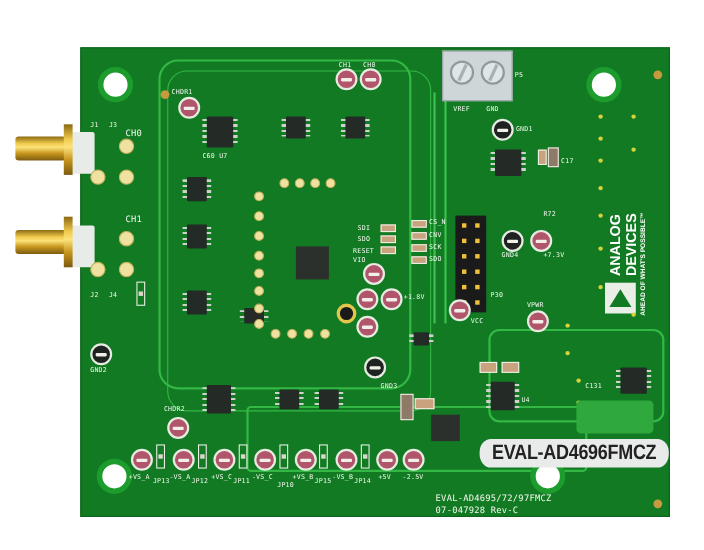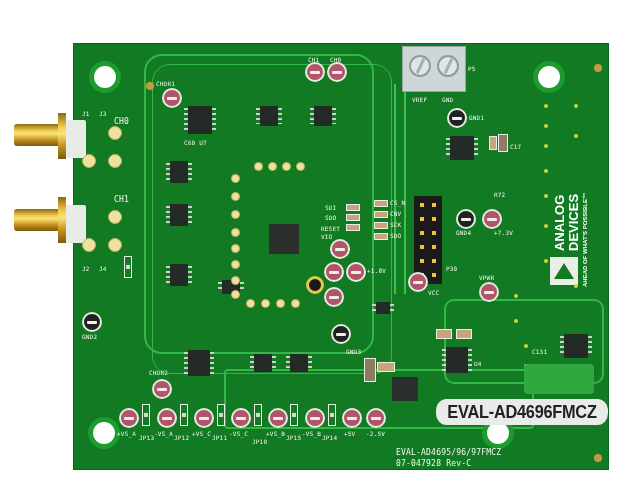--- a/index.html
+++ b/index.html
@@ -258,21 +258,21 @@
   <div class="tp" style="left:231px; top:364px;"></div>
   <div class="silk" style="left:228px; top:387px;">-VS_B</div>
   <div class="jp" style="left:254px; top:360px;"></div>
   <div class="silk" style="left:248px; top:391px;">JP14</div>
 
   <div class="tp" style="left:268px; top:364px;"></div>
   <div class="silk" style="left:270px; top:387px;">+5V</div>
   <div class="tp" style="left:292px; top:364px;"></div>
   <div class="silk" style="left:292px; top:387px;">-2.5V</div>
 
-  <div class="silk silk-md" style="left:322px; top:405px;">EVAL-AD4695/96/97FMCZ</div>
+  <div class="silk silk-md" style="left:322px; top:405px;">EVAL-AD4695/72/97FMCZ</div>
   <div class="silk silk-md" style="left:322px; top:416px;">07-047928 Rev-C</div>
 
   <div class="label-sticker" style="left:362px; top:355px; width:200px; height:26px;">EVAL-AD4696FMCZ</div>
 
   <div class="abs" style="left:450px; top:320px; width:70px; height:30px; background:#2fa83d; border-radius:4px;"></div>
 </div>
 
 <div class="sma" style="left:14px; top:124px; width:46px; height:22px; border-radius:3px;"></div>
 <div class="sma" style="left:58px; top:113px; width:8px; height:46px;"></div>
 <div class="sma" style="left:14px; top:209px; width:46px; height:22px; border-radius:3px;"></div>

